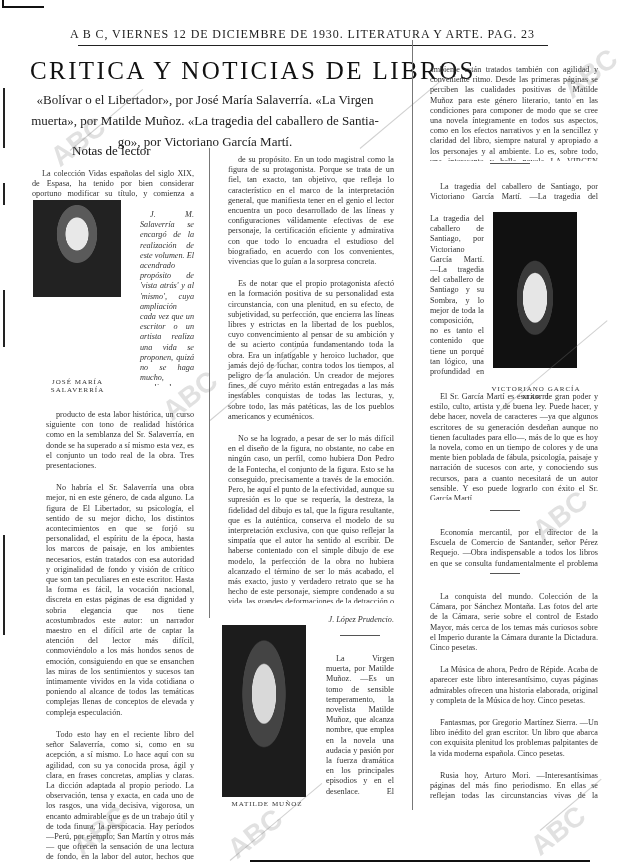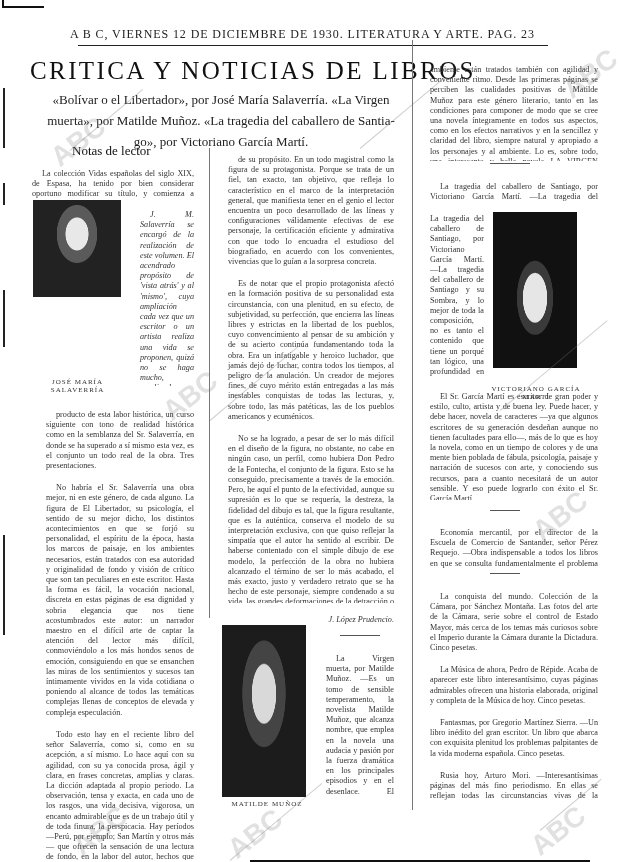--- a/index.html
+++ b/index.html
@@ -2,21 +2,21 @@
 <html><head>
 <meta charset="utf-8">
 <style>
   html, body { margin: 0; padding: 0; background: #ffffff; }
   body { width: 620px; height: 862px; position: relative; overflow: hidden; font-family: "DejaVu Serif", serif; color: #1a1a1a; }
   .page { position: absolute; left: 0; top: 0; width: 620px; height: 862px; }
   .corner-mark { position: absolute; left: 2px; top: 0; width: 40px; height: 6px; border-left: 2px solid #111; border-bottom: 2px solid #111; border-top: 0; }
   .running-head { position: absolute; left: 70px; top: 27px; width: 480px; font-family: "Liberation Serif", serif; font-size: 12px; letter-spacing: 0.9px; white-space: nowrap; color: #222; }
   .head-rule { position: absolute; left: 78px; top: 45px; width: 470px; border-top: 1.5px solid #222; }
   .headline { position: absolute; left: 30px; top: 57px; width: 372px; font-family: "Liberation Serif", serif; font-size: 25px; letter-spacing: 2.4px; white-space: nowrap; color: #111; }
-  .deck { position: absolute; left: 32px; top: 89px; width: 378px; font-family: "Liberation Serif", serif; font-size: 13px; line-height: 21px; text-align: center; color: #222; }
+  .deck { position: absolute; left: 16px; top: 89px; width: 378px; font-family: "Liberation Serif", serif; font-size: 13px; line-height: 21px; text-align: center; color: #222; }
   .vrule { position: absolute; border-left: 1px solid #777; }
   .margin-bar { position: absolute; left: 3px; background: #222; width: 1.5px; }
   .col { position: absolute; font-family: "Liberation Serif", serif; font-size: 8.2px; line-height: 10.2px; color: #333; text-align: justify; }
   .col p { margin: 12px; text-indent: 10px; }
   .section-title { position: absolute; left: 72px; top: 143px; font-family: "Liberation Serif", serif; font-size: 13px; color: #111; }
   .photo { position: absolute; background: radial-gradient(ellipse at 50% 35%, #e8e8e8 0 18%, #5a5a5a 19% 32%, #222 33% 100%); }
   .photo.hat { background: radial-gradient(ellipse at 50% 55%, #e6e6e6 0 20%, #3a3a3a 21% 30%, #111 31% 100%); }
   .photo.woman { background: radial-gradient(ellipse at 50% 40%, #d9d9d9 0 20%, #444 21% 36%, #1c1c1c 37% 100%); }
   .caption { position: absolute; font-family: "Liberation Serif", serif; font-size: 7px; letter-spacing: 1px; text-align: center; color: #333; }
   .sep { position: absolute; border-top: 1px solid #555; }

